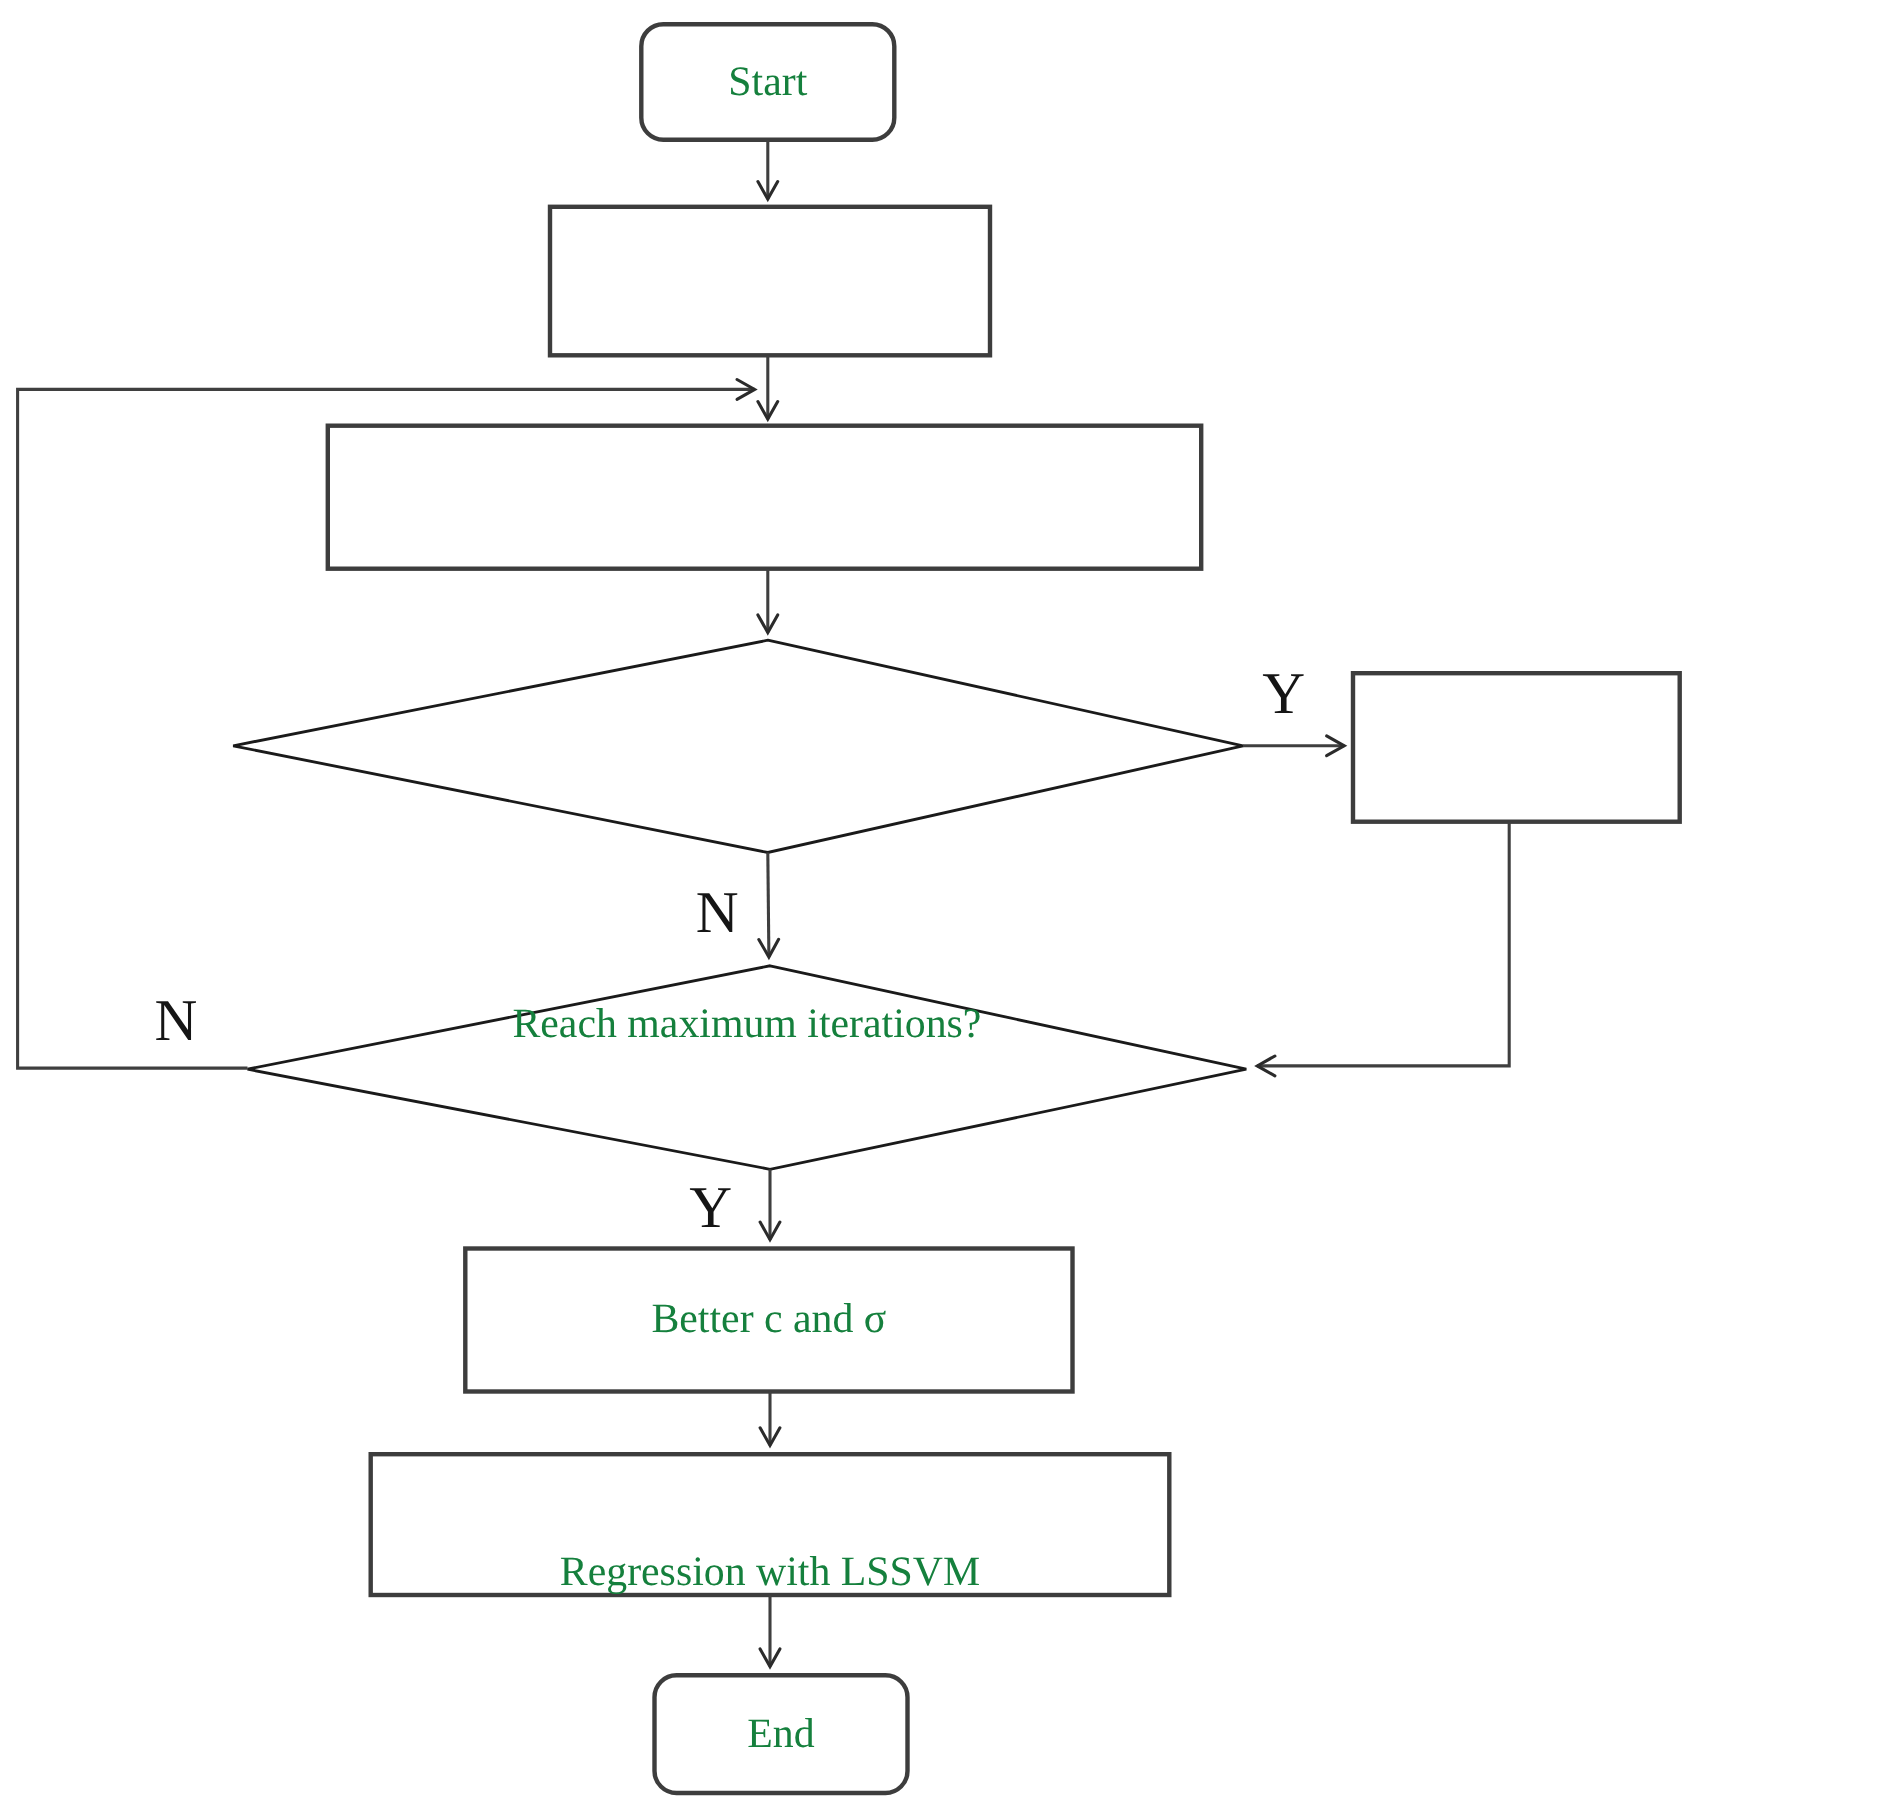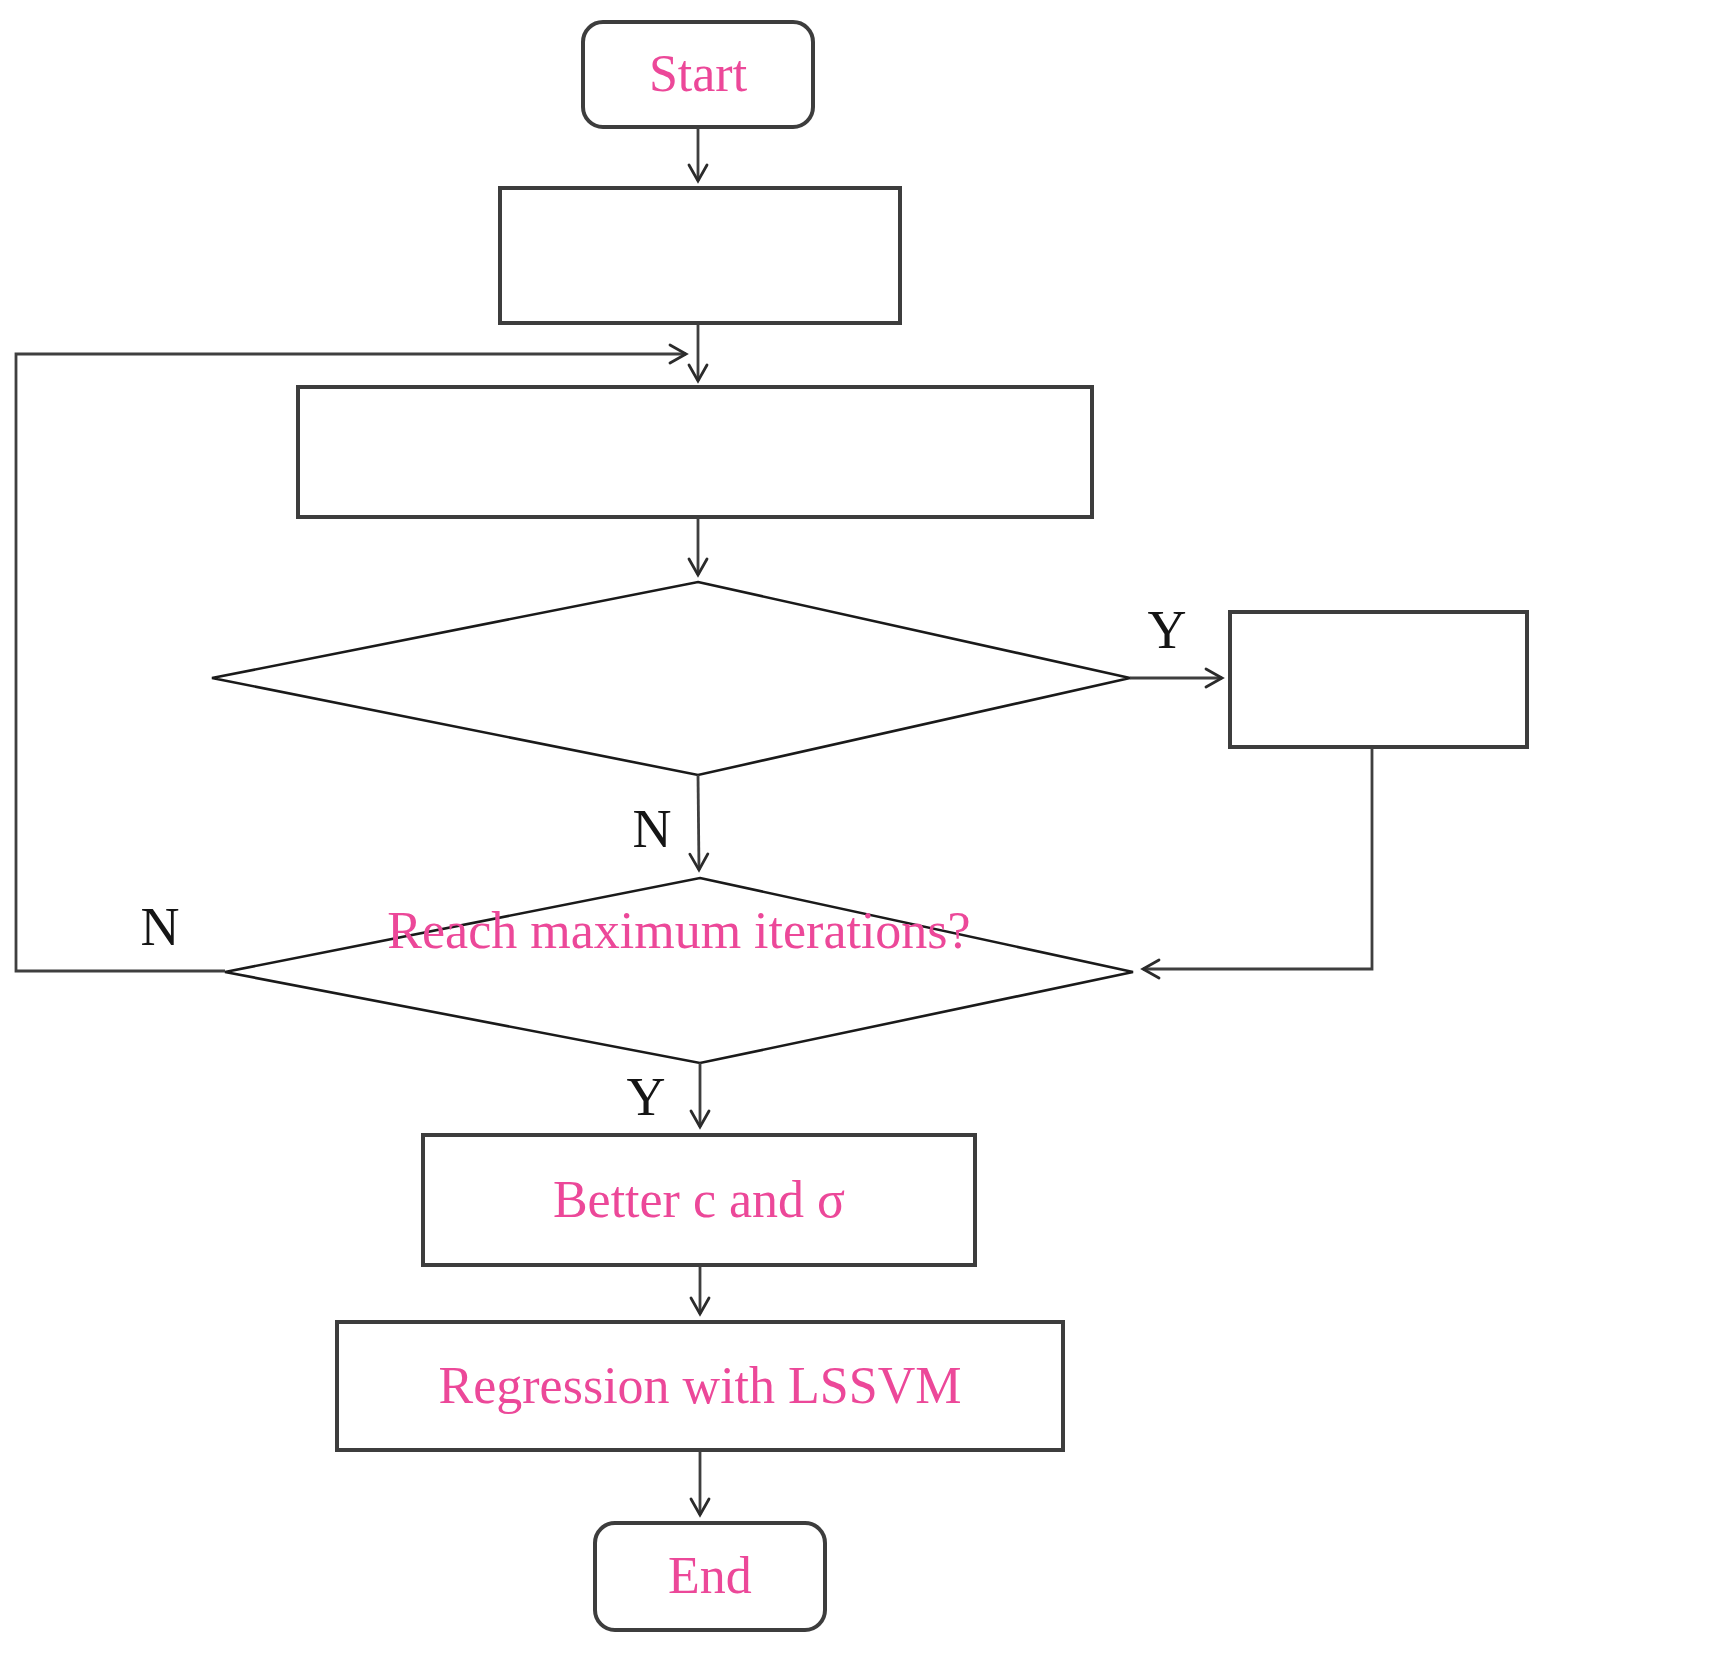--- a/index.html
+++ b/index.html
@@ -12,22 +12,22 @@
     overflow:hidden;
   }
   svg.layer{position:absolute;left:0;top:0;}
   .shape{fill:#ffffff;stroke:#3d3d3d;stroke-width:4;}
   .decision{fill:#ffffff;stroke:#1a1a1a;stroke-width:2.6;}
   .flow{fill:none;stroke:#3f3f3f;stroke-width:2.8;}
   .lbl{
     position:absolute;
     display:flex;align-items:center;justify-content:center;
     text-align:center;
-    font-size:52px;line-height:1.05;
-    color:#ec4899;
+    font-size:38px;line-height:1.05;
+    color:#15803d;
     white-space:nowrap;
   }
   .lbl sub{
     font-size:0.6em;
     line-height:1;
     position:relative;top:0.28em;
     vertical-align:baseline;
   }
   .edge-lbl{
     position:absolute;
@@ -79,21 +79,21 @@
 
 
   <div class="lbl" style="left:225px;top:839px;width:908px;height:185px;">
     <span>Reach maximum iterations?</span>
   </div>
 
   <div class="lbl" style="left:423px;top:1135px;width:552px;height:130px;">
     <span>Better c and σ</span>
   </div>
 
-  <div class="lbl" style="left:337px;top:1322px;width:726px;height:128px;">
+  <div class="lbl" style="left:337px;top:1322px;width:726px;height:128px;align-items:flex-end;">
     <span>Regression with LSSVM</span>
   </div>
 
   <div class="lbl" style="left:595px;top:1523px;width:230px;height:107px;">
     <span>End</span>
   </div>
 
   <div class="edge-lbl" style="left:1122px;top:598px;width:90px;height:64px;">Y</div>
 
   <div class="edge-lbl" style="left:612px;top:798px;width:80px;height:62px;">N</div>

